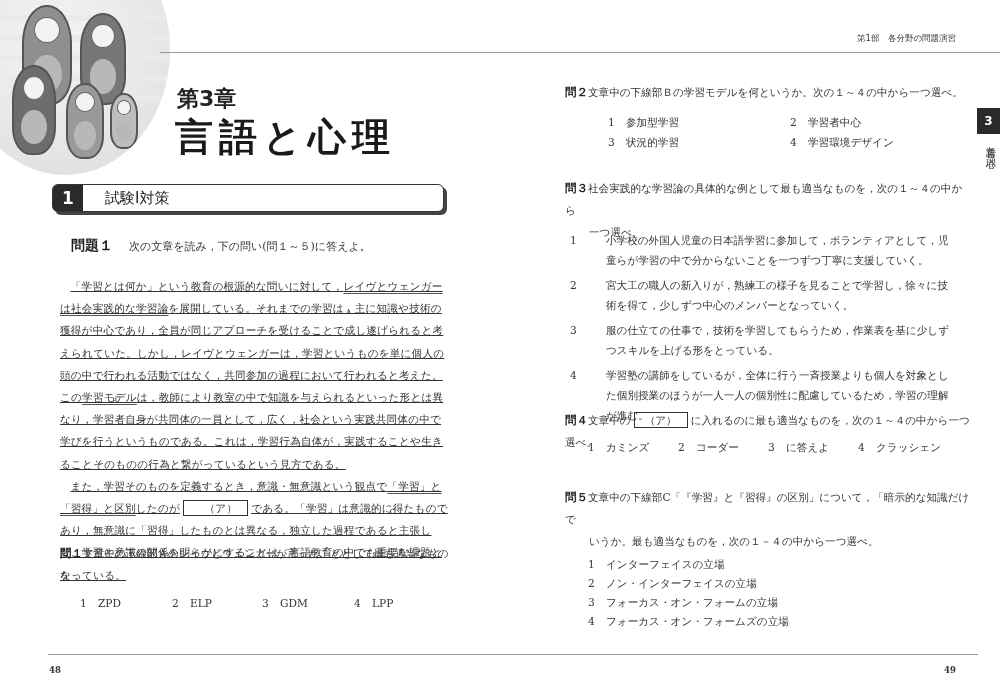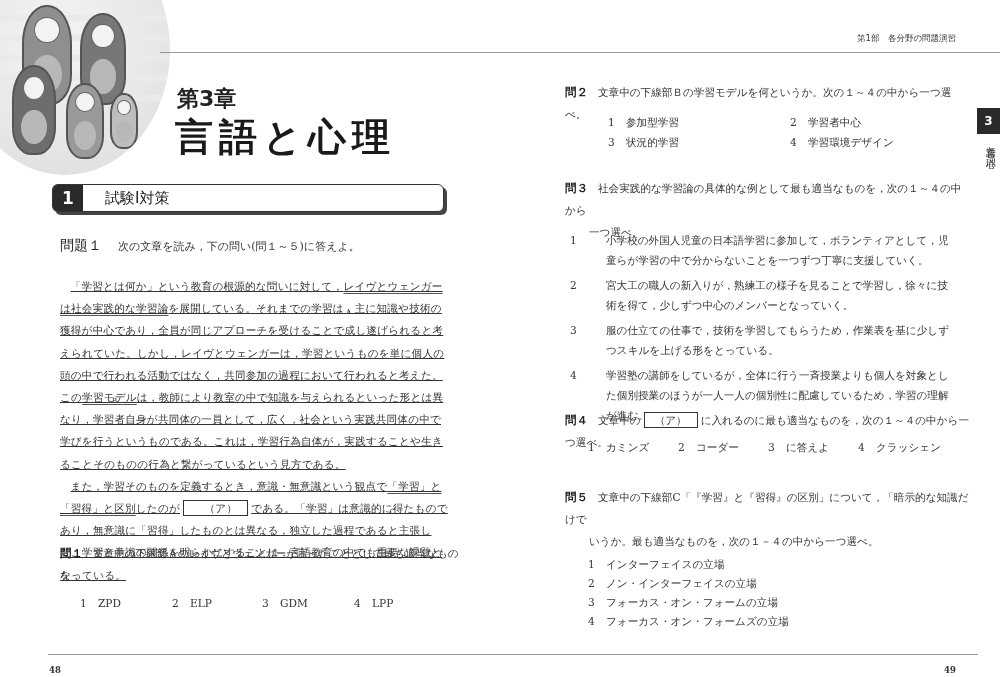--- a/index.html
+++ b/index.html
@@ -32,32 +32,32 @@
     position: absolute; left: 52px; top: 184px; width: 392px; height: 28px;
     border: 1.5px solid #333; border-radius: 6px; background: #fff;
     box-shadow: 3px 3px 0 #444;
     display: flex; align-items: center;
   }
   .section-num { width: 30px; height: 100%; background: #2a2a2a; color: #fff; font-family: "DejaVu Sans", sans-serif; font-weight: bold; font-size: 17px; display:flex; align-items:center; justify-content:center; border-radius: 4px 0 0 4px; }
   .section-label { padding-left: 22px; font-family: "DejaVu Sans", sans-serif; font-size: 15px; color: #222; }
 
   
   .prob-head { left: 60px; top: 237px; display:flex; align-items: baseline; }
-  .prob-num { font-family: "DejaVu Sans", sans-serif; font-weight: normal; font-size: 14px; color:#222; margin-right: 16px; }
+  .prob-num { font-family: "DejaVu Sans", sans-serif; font-weight: bold; font-size: 14px; color:#222; margin-right: 16px; margin-left: 11px; }
   .prob-inst { font-size: 11px; color:#333; }
 
   .passage { position:absolute; left: 60px; top: 275px; width: 388px; font-size: 10.6px; line-height: 22.2px; color:#333; letter-spacing: 0.2px; }
   .passage p { text-indent: 1em; text-decoration: underline; }
   .ul { text-decoration: underline; text-underline-offset: 3px; text-decoration-color: #555; position: relative; }
   .mark { position:absolute; font-size: 7px; left: 50%; bottom: -9px; transform: translateX(-50%); text-decoration: none; display:inline-block; }
   .blank { display:inline-block; border: 1px solid #333; padding: 0 10px; line-height: 14px; margin: 0 3px; }
 
   
   .q { position:absolute; font-size: 10.6px; color:#333; line-height: 22px; }
-  .q-label { font-family: "DejaVu Sans", sans-serif; font-weight: bold; font-size: 11.5px; color:#222; margin-right: 10px; }
+  .q-label { font-family: "DejaVu Sans", sans-serif; font-weight: bold; font-size: 11.5px; color:#222; }
   .q-cont { padding-left: 24px; }
   .opts-row { position:absolute; font-size: 10.6px; color:#333; display:flex; }
   .opt-num { display:inline-block; width: 18px; }
   .opt-list { position:absolute; font-size: 10.6px; color:#333; line-height: 19px; }
   .opt-long { position:absolute; font-size: 10.6px; color:#333; line-height: 20px; width: 365px; }
   .opt-long .item { padding-left: 18px; text-indent: -18px; margin-bottom: 5px; }
 
   
   .running-head { left: 857px; top: 33px; font-family: "DejaVu Sans", sans-serif; font-size: 8.5px; color:#333; }
 

